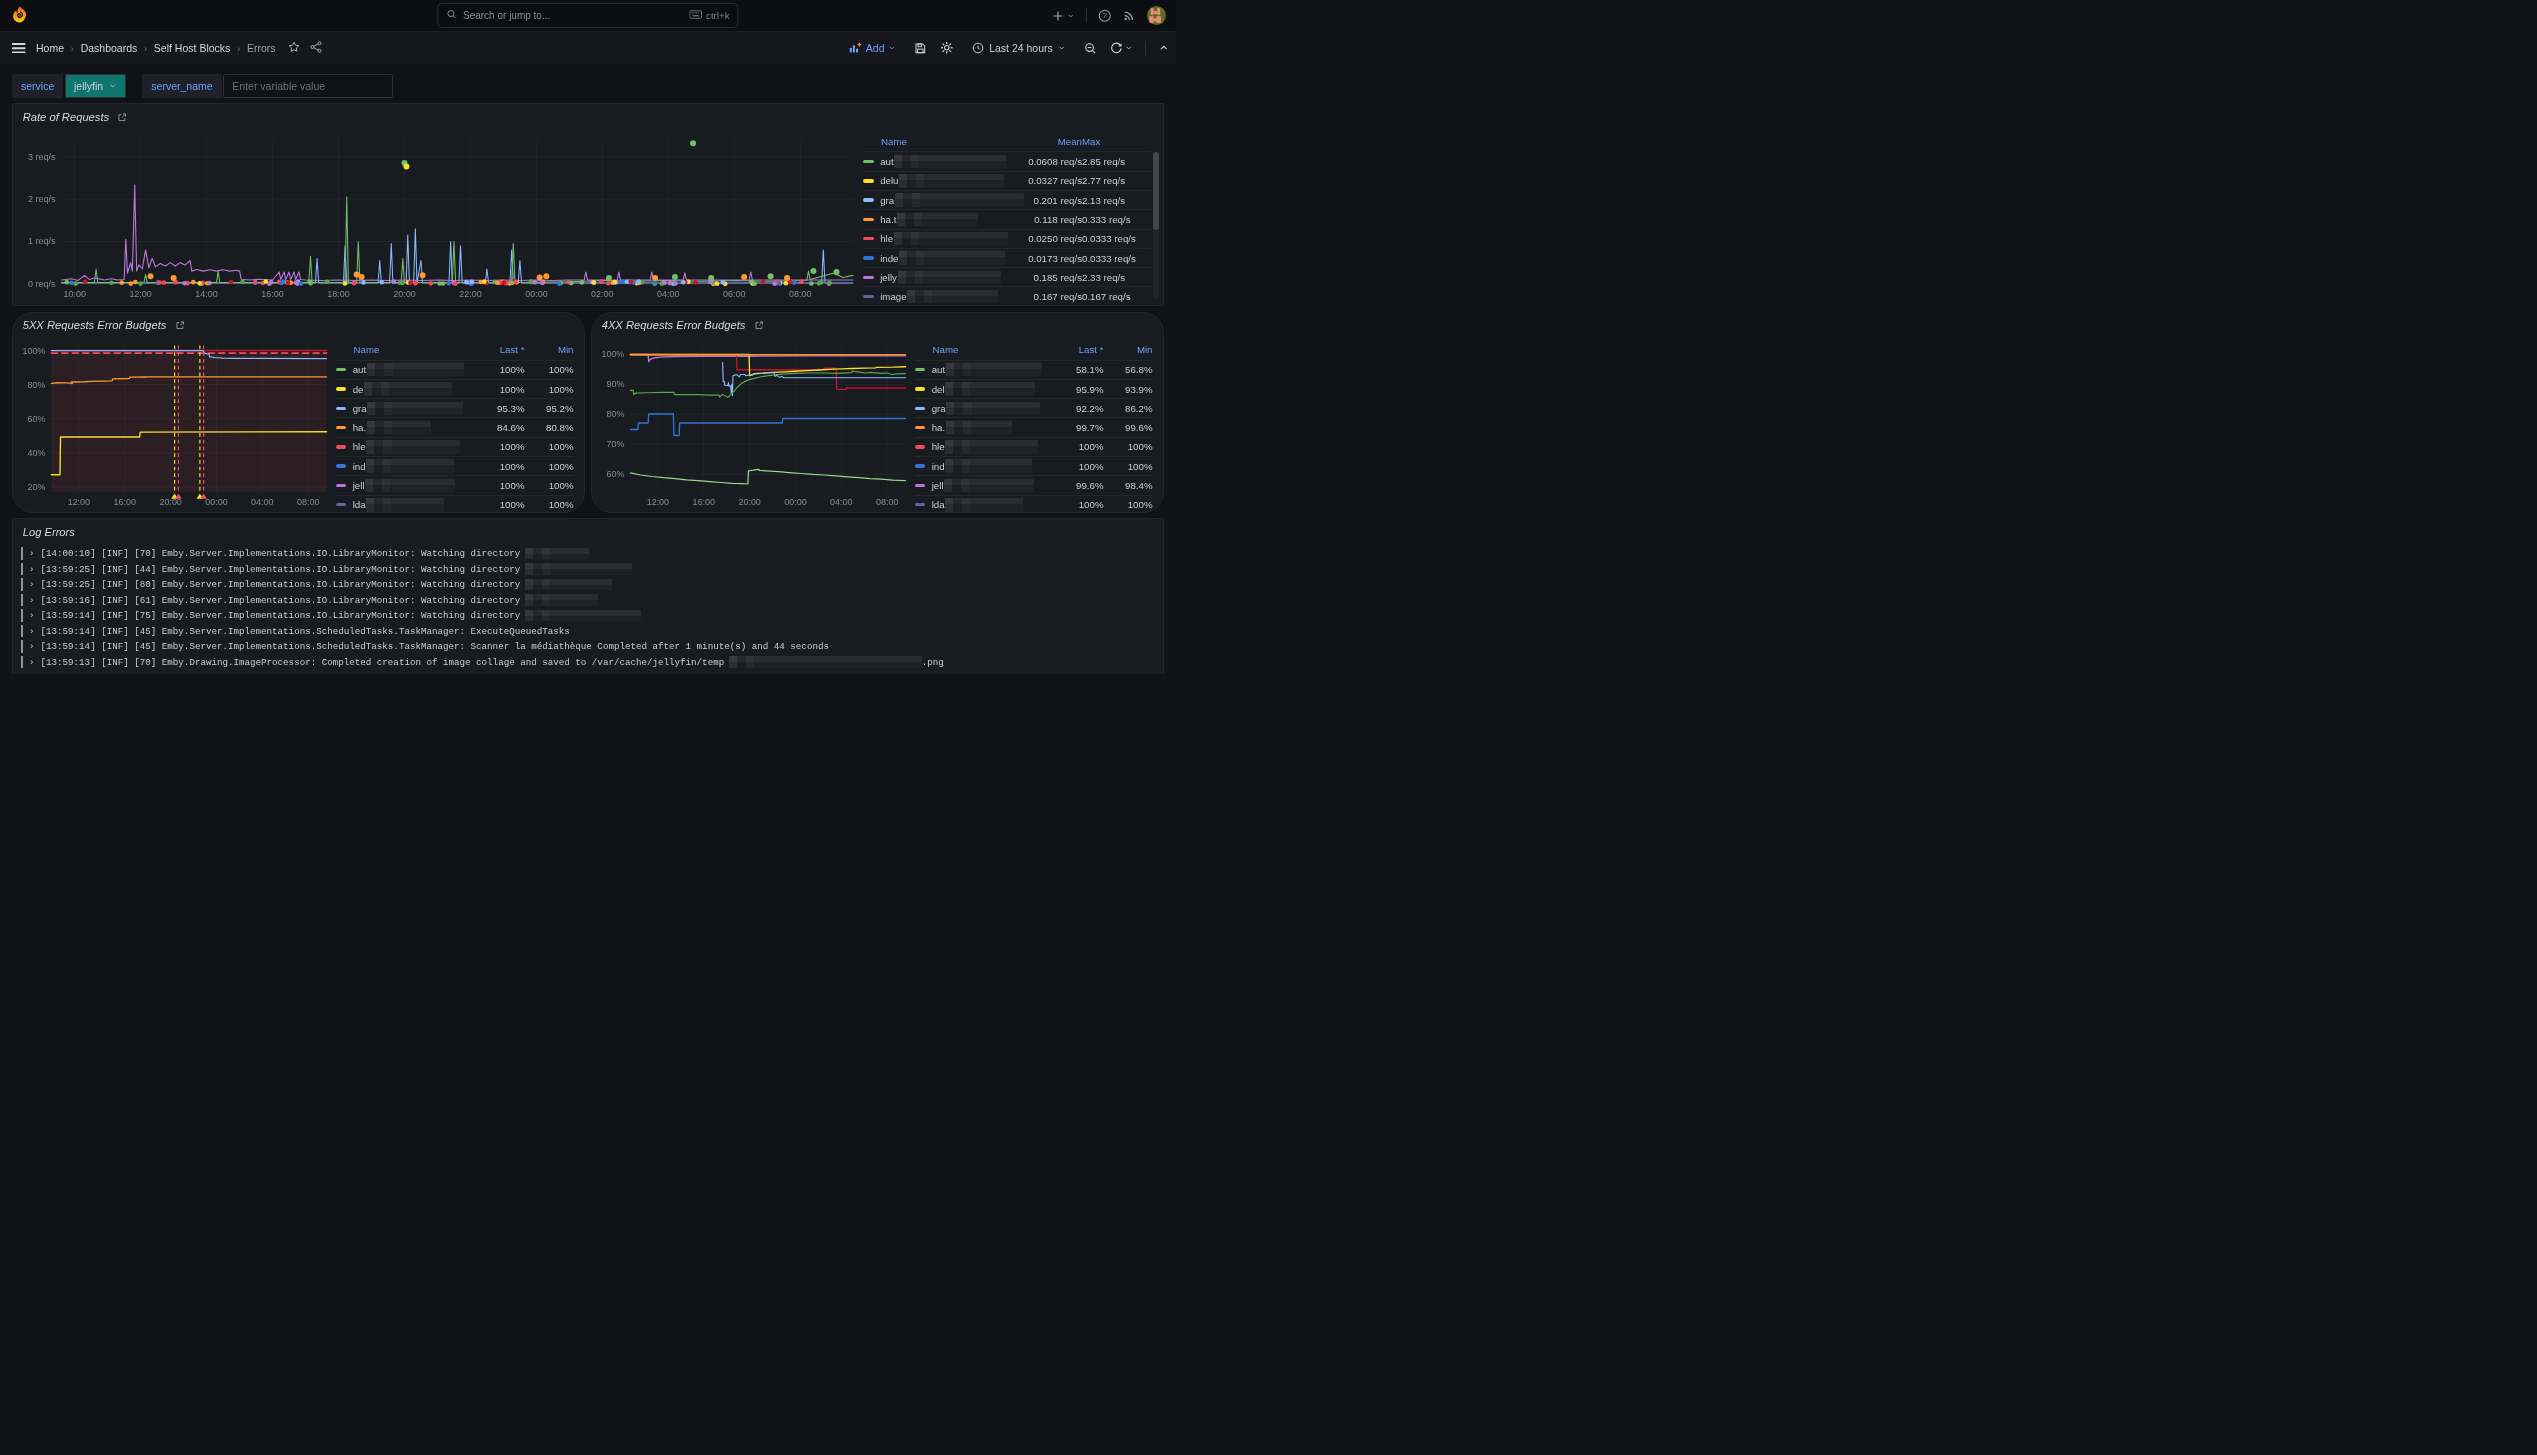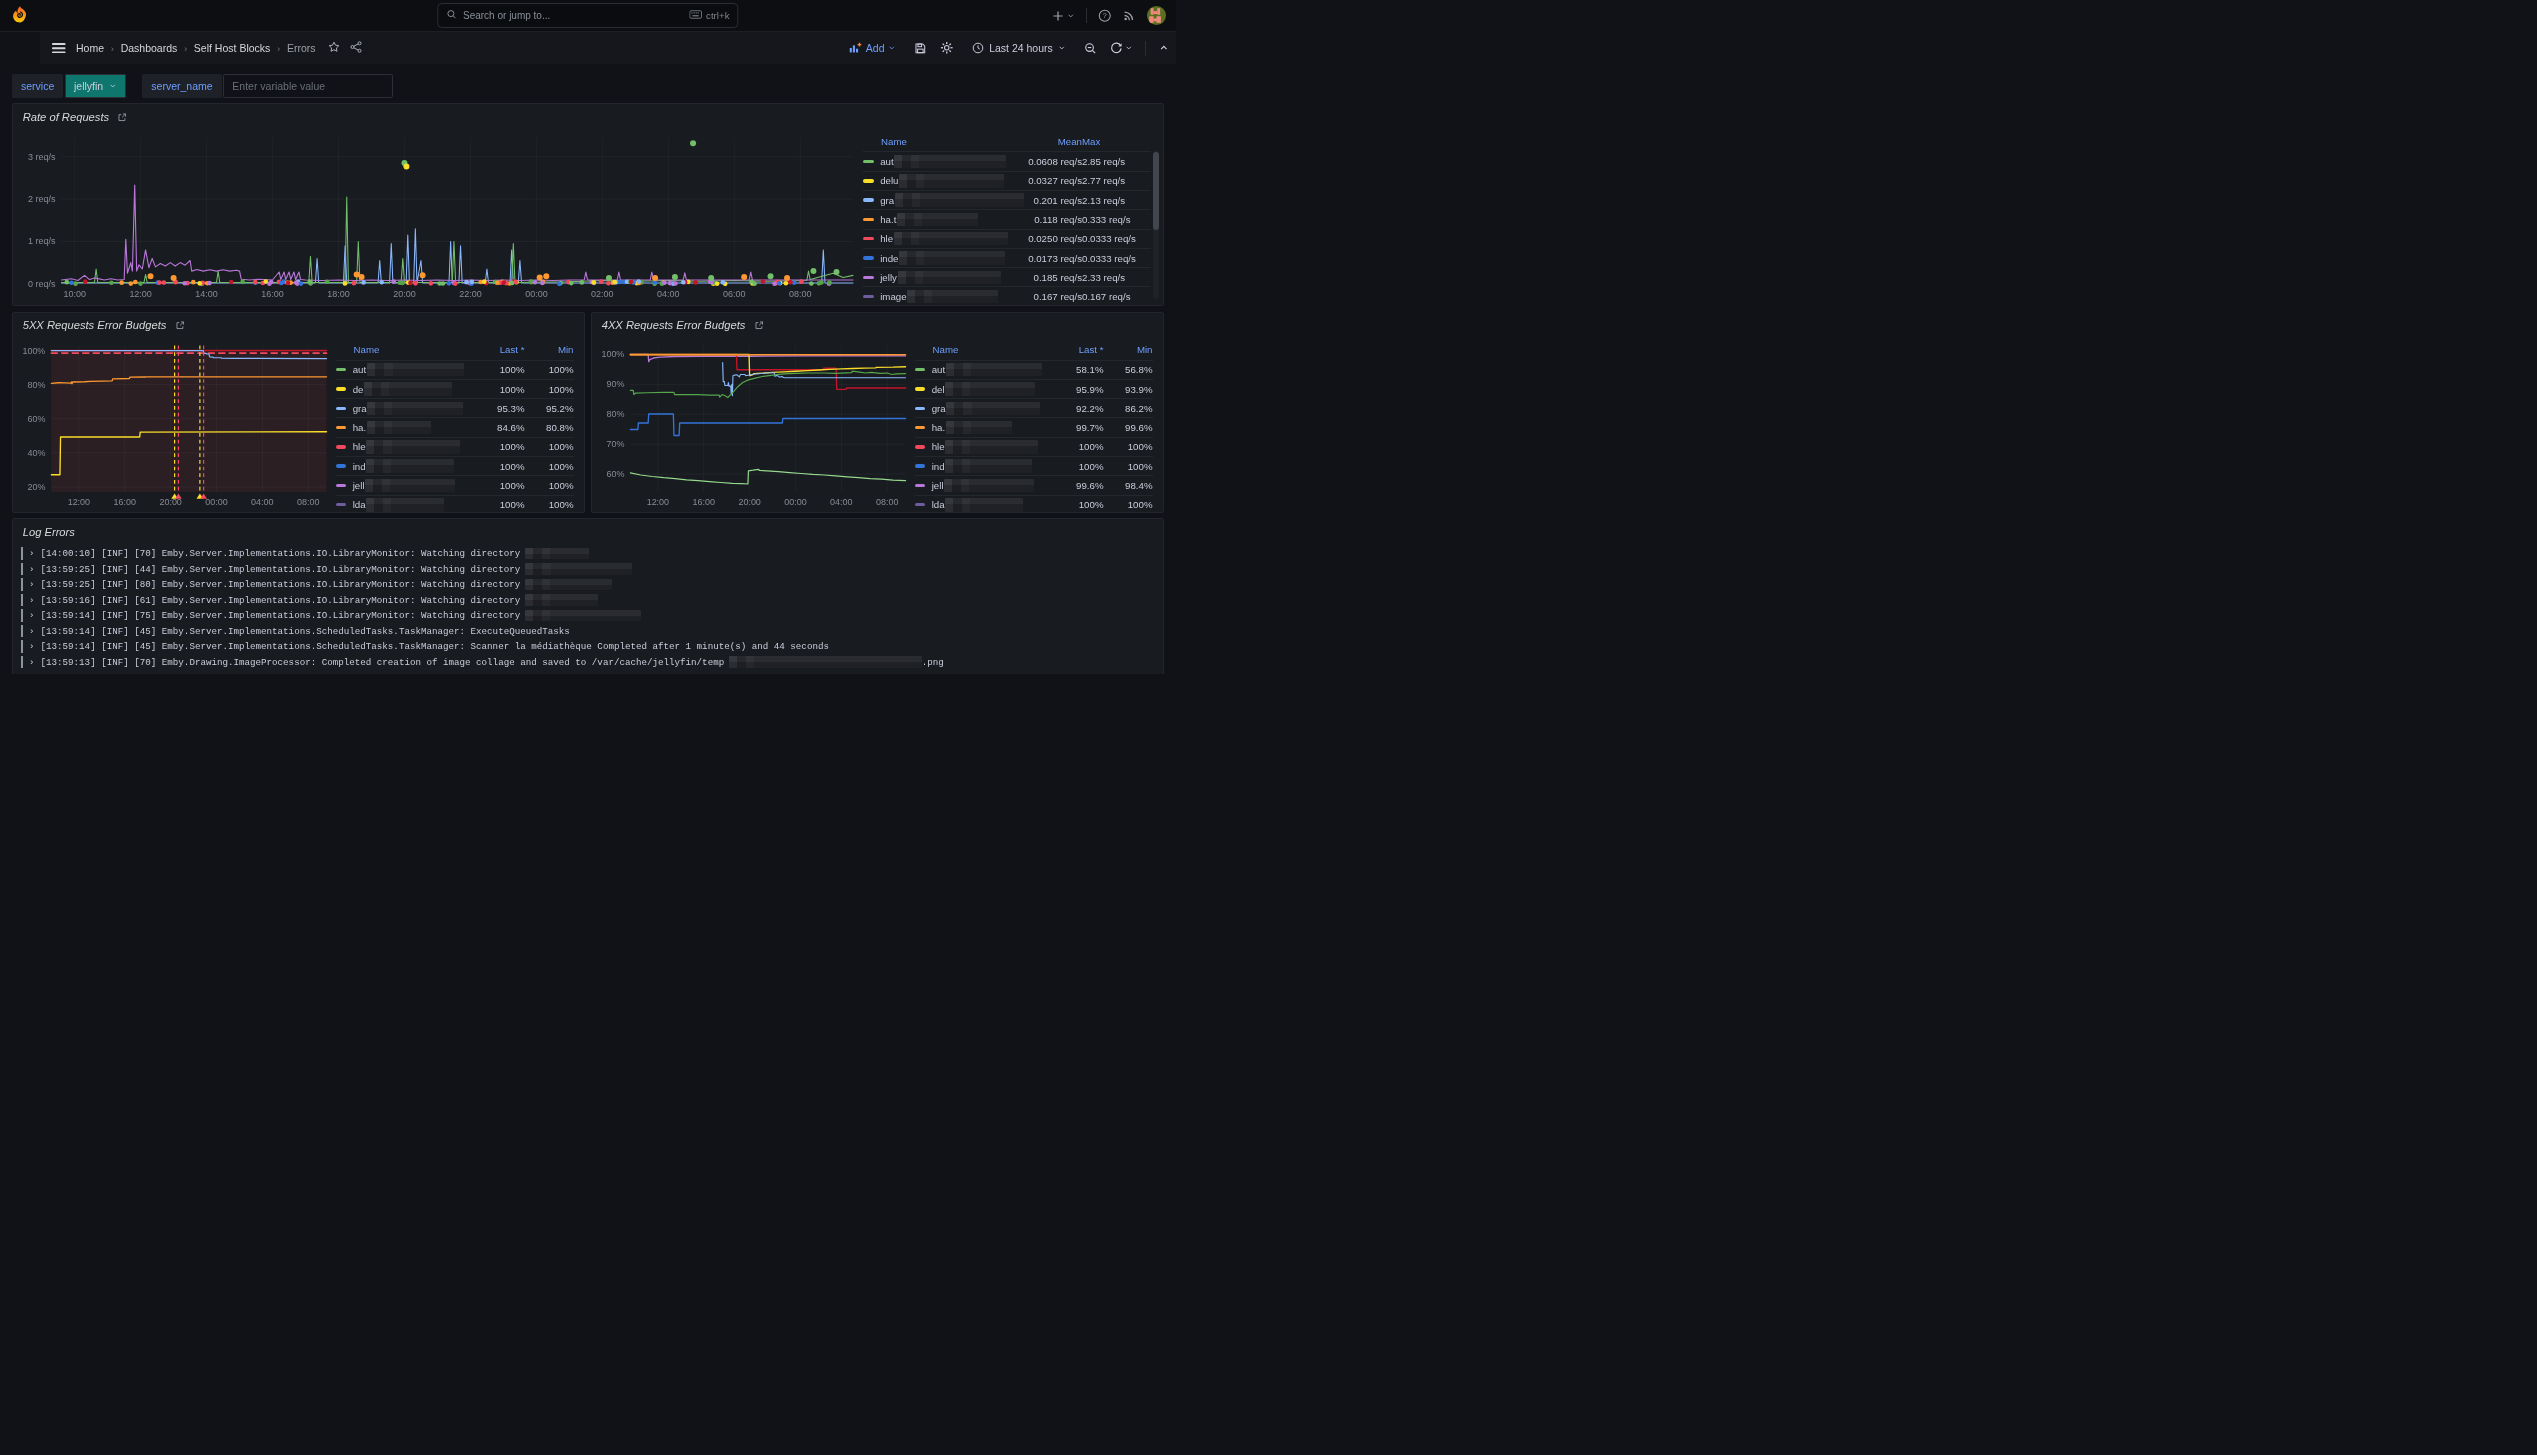--- a/index.html
+++ b/index.html
@@ -6,21 +6,21 @@
   body{width:1176px;height:674px;overflow:hidden;font-family:"Liberation Sans",sans-serif;color:#ccccdc;-webkit-font-smoothing:antialiased;}
   .topnav{height:31px;background:#0d0e11;border-bottom:0.7px solid #1d1f24;display:flex;align-items:center;padding:0 10.5px;position:relative;}
   .logo{width:19.5px;height:22.5px;display:flex;align-items:center;}
   .searchbox{position:absolute;left:50%;transform:translateX(-50%);width:283px;height:22.5px;background:#0b0c0f;border:0.7px solid #2a2d34;border-radius:4.5px;display:flex;align-items:center;gap:6px;padding:0 8.2px;font-size:10px;color:#888e97;}
   .searchbox .sph{flex:1;}
   .kbd-hint{display:flex;align-items:center;gap:3.7px;color:#7e848d;font-size:9.7px;}
   .nav-right{margin-left:auto;display:flex;align-items:center;gap:11.2px;}
   .icon-btn{background:none;border:none;padding:0;color:#9da2aa;display:flex;align-items:center;gap:3px;cursor:pointer;}
   .divider-v{width:0.7px;height:15px;background:#2a2d34;}
   .avatar{width:19px;height:19px;border-radius:50%;overflow:hidden;display:block;}
-  .subnav{height:32px;background:#15171c;display:flex;align-items:center;padding:0 7.5px 0 6px;gap:4.5px;margin-left:40px;}
+  .subnav{height:32px;background:#15171c;display:flex;align-items:center;padding:0 7.5px 0 6px;gap:4.5px;}
   .burger{width:25.5px;height:25.5px;display:flex;align-items:center;justify-content:center;background:none;border:none;color:#ccccdc;cursor:pointer;}
   .breadcrumb{display:flex;align-items:center;gap:6.7px;font-size:10.5px;}
   .crumb{color:#d5d6da;cursor:pointer;}
   .crumb.current{color:#9da0a6;cursor:default;}
   .crumb-sep{color:#70757d;font-size:9.7px;}
   .bc-icons{display:flex;align-items:center;gap:10.5px;margin-left:7.5px;color:#aeb3bb;}
   .toolbar{margin-left:auto;display:flex;align-items:center;gap:12.7px;}
   .tb-add{display:flex;align-items:center;gap:3.7px;color:#6e9fff;font-size:10.5px;font-weight:500;background:none;border:none;cursor:pointer;}
   .tb-time{display:flex;align-items:center;gap:5.2px;color:#ccccdc;font-size:10.5px;background:none;border:none;cursor:pointer;}
   .varsrow{margin:9.7px 12px 5.2px;display:flex;align-items:flex-start;gap:16.5px;}
@@ -30,21 +30,21 @@
   .varinput{background:#111217;border:0.7px solid #2c3036;border-radius:1.5px;color:#ccccdc;font-size:10.5px;height:22.5px;width:152px;padding:0 8.2px;}
   .varinput::placeholder{color:#696f77;}
   main{padding:0 12px;}
   .panel{background:#181b1f;border:0.7px solid #23262d;border-radius:1.5px;box-sizing:border-box;}
   .panel-header{height:25.5px;display:flex;align-items:center;padding:0 9.7px;gap:8.2px;cursor:pointer;font-style:italic;}
   .panel-title{font-size:11.2px;font-weight:500;color:#d8d9da;}
   .ext-ic{color:#9da2aa;display:flex;}
   .panel-rate{height:203px;display:flex;flex-direction:column;}
   .rate-body{flex:1;display:flex;padding:0 4.5px 3px 4.5px;min-height:0;}
   .row2{display:flex;gap:6px;margin-top:5.2px;}
-  .half-panel{width:573px;height:201px;display:flex;flex-direction:column;}
+  .half-panel{width:573px;height:201px;display:flex;flex-direction:column;border-radius:21px;}
   .half-body{flex:1;display:flex;padding:0 3px 3px 4.5px;min-height:0;}
   svg.chart{display:block;}
   .tick{fill:rgba(204,204,220,0.62);font-size:12px;font-family:"Liberation Sans",sans-serif;}
   .legend{position:relative;font-size:9.7px;box-sizing:border-box;}
   .legend-rate{width:300px;padding:1.5px 7.5px 0 4.5px;}
   .legend-half{width:247px;padding:1.5px 6px 0 3px;}
   .lhead{display:flex;align-items:center;height:20px;color:#6e9fff;font-weight:500;}
   .lhead span{cursor:pointer;}
   .h-name{flex:1;padding-left:18px;}
   .legend-rate .v1{width:84px;text-align:right;}

